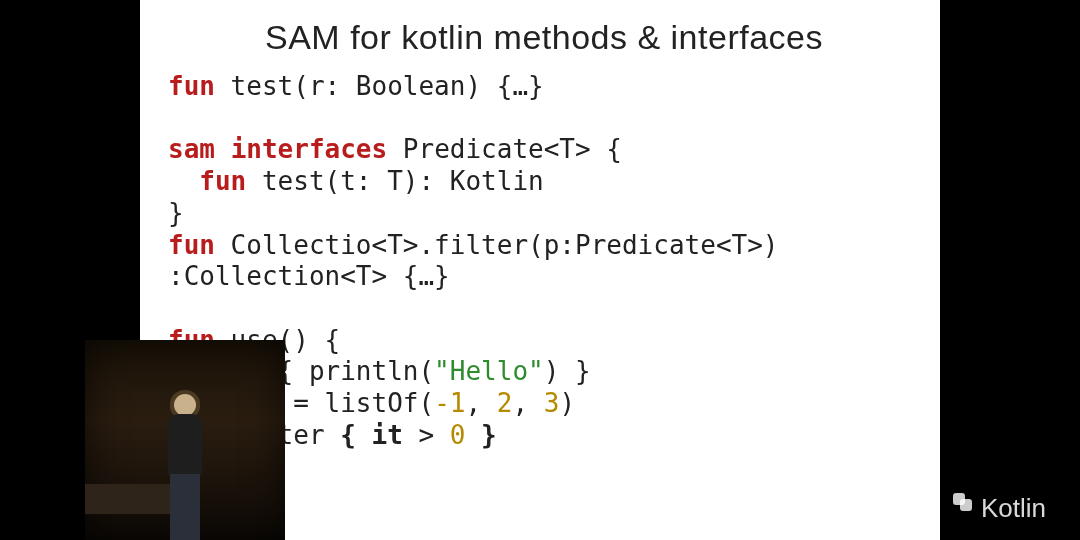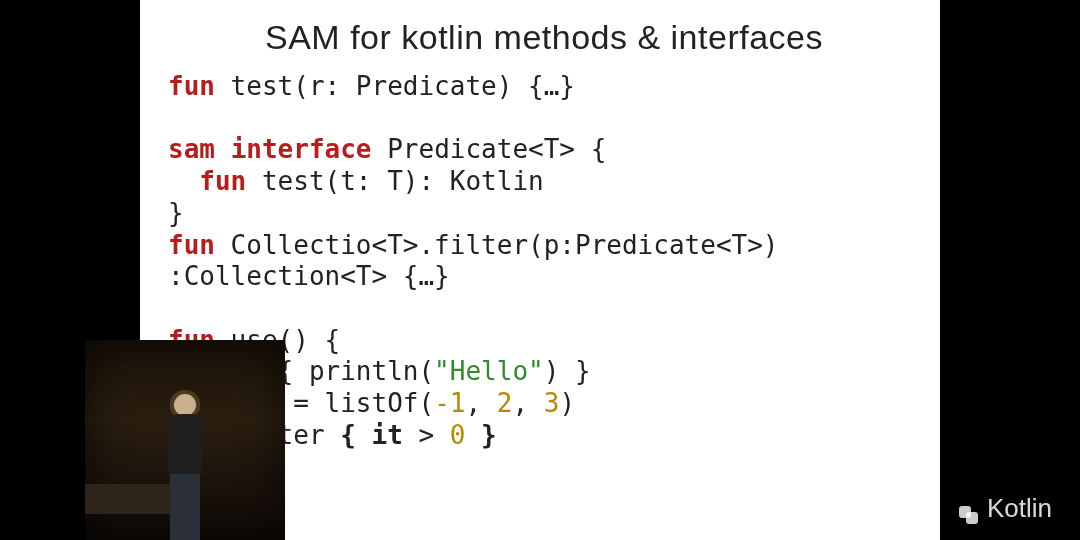--- a/index.html
+++ b/index.html
@@ -88,26 +88,26 @@
     position: absolute; top: 84px; left: 8px;
   }
   .desk {
     position: absolute;
     left: 0; bottom: 26px;
     width: 100px; height: 30px;
     background: #2e241a;
   }
   .watermark {
     position: absolute;
-    right: 28px;
+    right: 34px;
     bottom: 16px;
     color: rgba(255,255,255,0.85);
     font-size: 26px;
     display: flex;
-    align-items: flex-end;
+    align-items: flex-start;
     gap: 6px;
     pointer-events: none;
   }
   .watermark .wm-icon {
     width: 22px; height: 18px; position: relative;
   }
   .watermark .wm-icon::before,
   .watermark .wm-icon::after {
     content: ""; position: absolute; background: rgba(255,255,255,0.8); width: 12px; height: 12px; border-radius: 3px;
   }
@@ -115,23 +115,23 @@
   .watermark .wm-icon::after  { left: 7px; top: 6px; }
 </style>
 </head>
 <body>
 
 <div class="stage">
 
   <div class="slide">
     <div class="slide-title">SAM for kotlin methods &amp; interfaces</div>
 
-    <pre class="code"><span class="kw">fun</span><span> test(r: Predicate) {…}</span>
+    <pre class="code"><span class="kw">fun</span><span> test(r: Boolean) {…}</span>
 <span></span>
-<span class="kw">sam</span><span> </span><span class="kw">interface</span><span> Predicate&lt;T&gt; {</span>
+<span class="kw">sam</span><span> </span><span class="kw">interfaces</span><span> Predicate&lt;T&gt; {</span>
 <span>  </span><span class="kw">fun</span><span> test(t: T): Kotlin</span>
 <span>}</span>
 <span class="kw">fun</span><span> Collectio&lt;T&gt;.filter(p:Predicate&lt;T&gt;)</span>
 <span>:Collection&lt;T&gt; {…}</span>
 <span></span>
 <span class="kw">fun</span><span> use() {</span>
 <span>  test { println(</span><span class="str">"Hello"</span><span>) }</span>
 <span>  </span><span class="kw">val</span><span> l = listOf(</span><span class="num">-1</span><span>, </span><span class="num">2</span><span>, </span><span class="num">3</span><span>)</span>
 <span>  l.filter </span><span class="bold">{ </span><span class="bold">it</span><span> &gt; </span><span class="num">0</span><span class="bold"> }</span>
 <span>}</span></pre>

